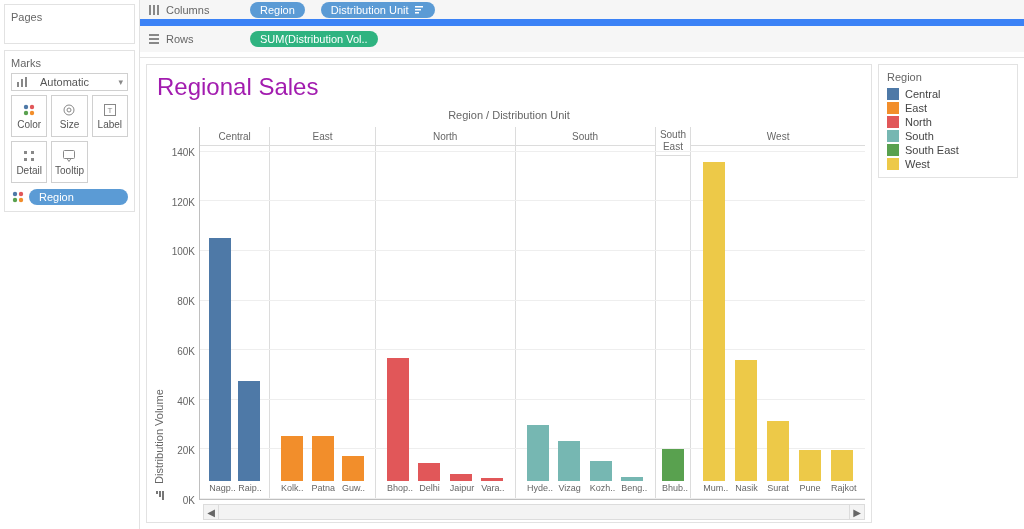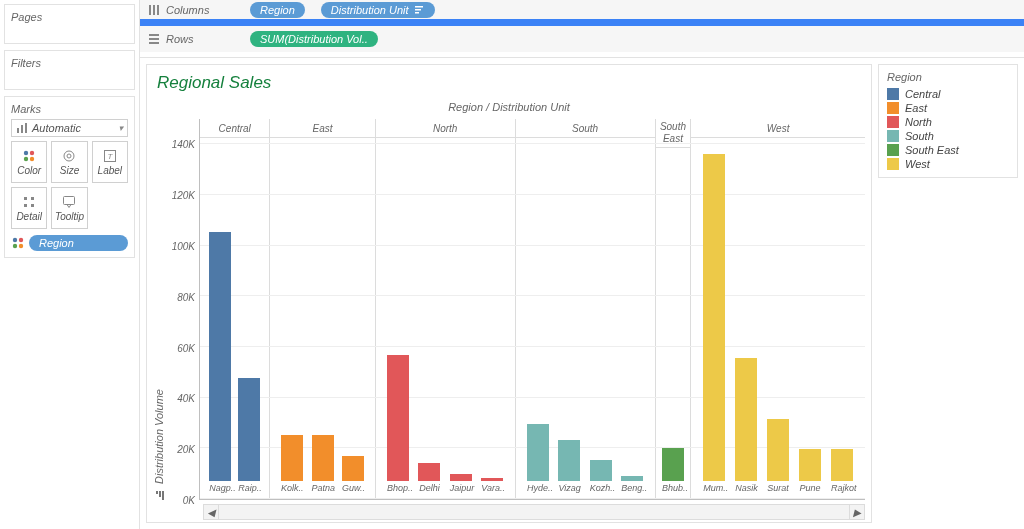--- a/index.html
+++ b/index.html
@@ -12,21 +12,20 @@
     width: 1024px;
     height: 529px;
     overflow: hidden;
   }
   .root {
     display: grid;
     grid-template-columns: 140px 1fr;
     grid-template-rows: 58px 1fr;
     width: 1024px;
     height: 529px;
-    font-style: italic;
   }
 
   
   .side {
     grid-column: 1;
     grid-row: 1 / span 2;
     display: flex;
     flex-direction: column;
     gap: 6px;
     padding: 4px 4px 4px 4px;
@@ -50,21 +49,21 @@
     align-items: center;
     justify-content: space-between;
     border: 1px solid #d0d0d0;
     padding: 2px 4px;
     margin-bottom: 4px;
     color: #555;
   }
   .marks-select .ico {
     display: inline-flex;
     align-items: center;
-    gap: 4px;
+    gap: 12px;
     justify-content: flex-end;
   }
 
   .marks-grid {
     display: grid;
     grid-template-columns: repeat(3, 1fr);
     gap: 4px;
   }
   .mark-btn {
     border: 1px solid #d0d0d0;
@@ -138,22 +137,22 @@
     box-sizing: border-box;
   }
 
   .chart-wrap {
     border: 1px solid #e2e2e2;
     display: flex;
     flex-direction: column;
     padding: 8px 6px 2px 6px;
   }
   .chart-title {
-    color: #15803d;
-    font-size: 17px;
+    color: #a21caf;
+    font-size: 24px;
     font-weight: 300;
     padding: 0 0 4px 4px;
   }
   .chart-subtitle {
     text-align: center;
     font-size: 11px;
     color: #666;
     padding: 4px 0 6px 0;
   }
 
@@ -292,23 +291,20 @@
   }
 </style>
 </head>
 <body>
 
 <div class="root">
 
   <div class="side">
     <div class="card">
       <div class="card-title">Pages</div>
-    </div>
-    <div class="card">
-      <div class="card-title">Filters</div>
     </div>
     <div class="card marks">
       <div class="card-title">Marks</div>
 
       <div class="marks-select">
         <span class="ico">
           <svg width="12" height="12" viewBox="0 0 12 12">
             <rect x="1" y="6" width="2" height="5" fill="#888"></rect>
             <rect x="5" y="3" width="2" height="8" fill="#888"></rect>
             <rect x="9" y="1" width="2" height="10" fill="#888"></rect>

